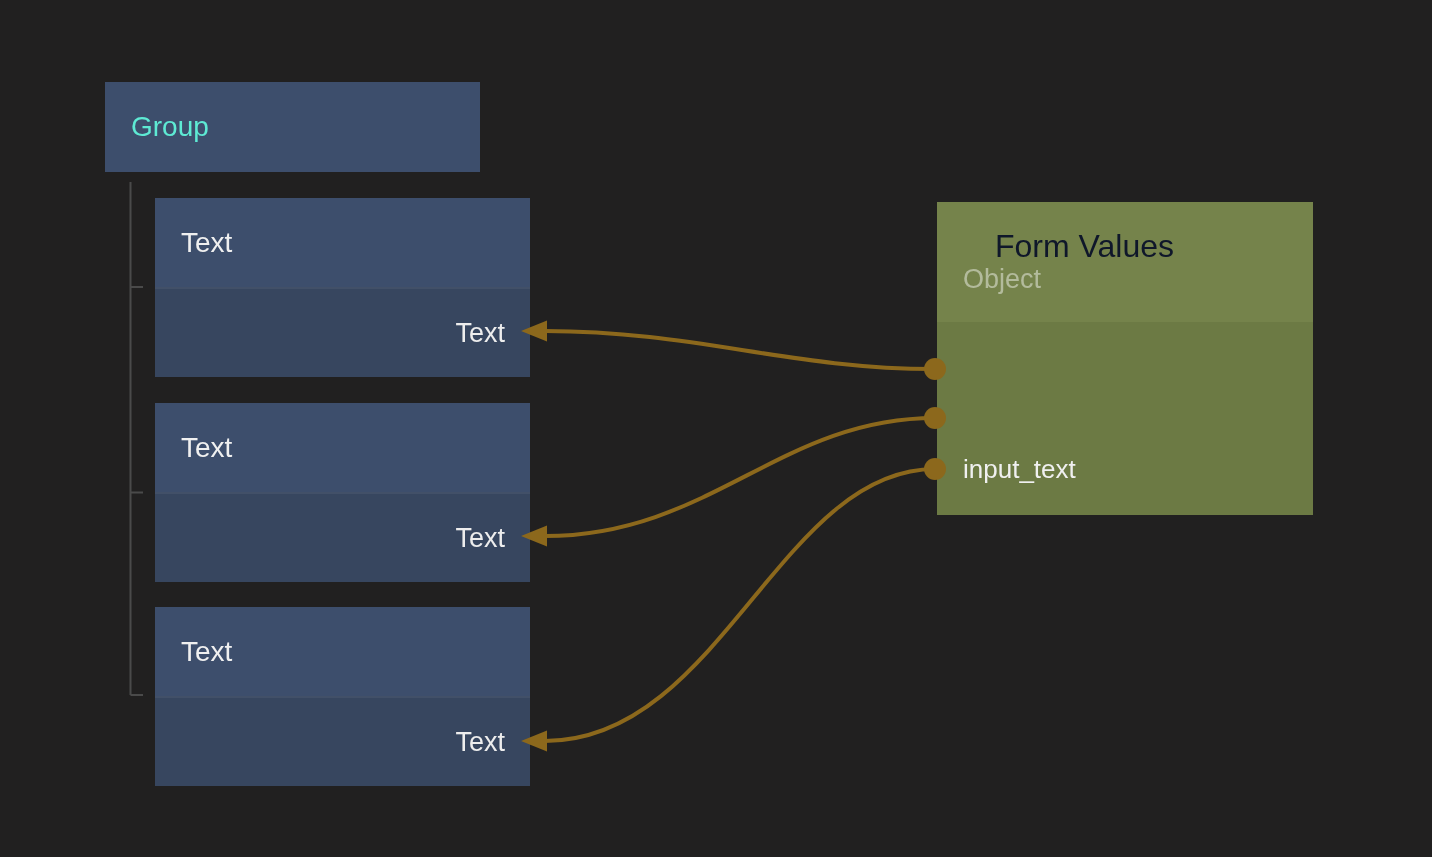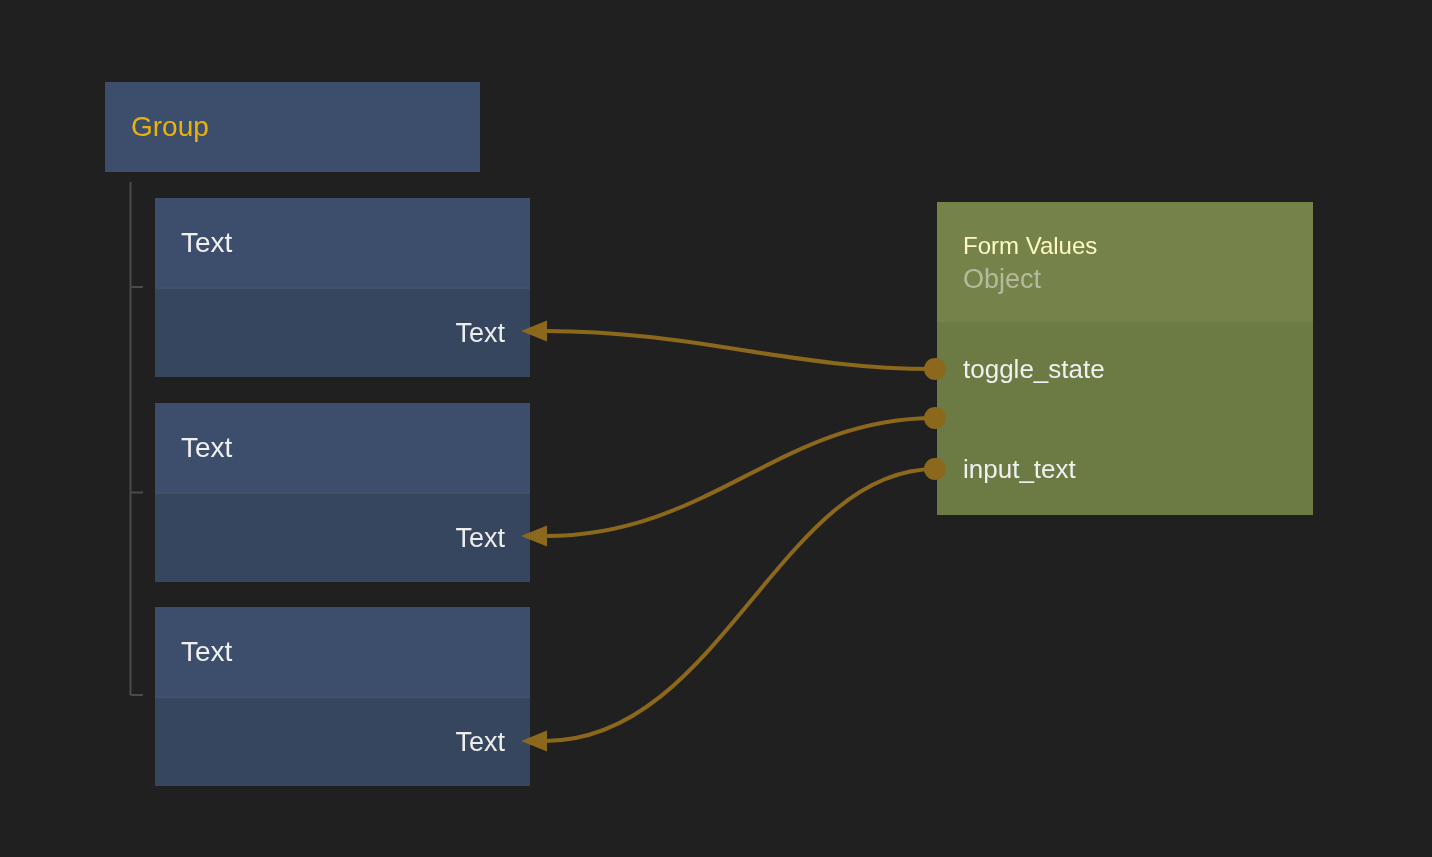--- a/index.html
+++ b/index.html
@@ -8,21 +8,21 @@
     background:#212020;font-family:"Liberation Sans",sans-serif;
     -webkit-font-smoothing:antialiased;
   }
   .node{position:absolute;box-sizing:border-box;}
   
   .group-node{
     left:105px;top:82px;width:375px;height:90px;background:#3d4e6c;
   }
   .group-node .node-label{
     display:block;line-height:90px;padding-left:26px;
-    font-size:28px;color:#eab308;
+    font-size:28px;color:#5eead4;
   }
   
   .text-node{left:155px;width:375px;height:179px;border-radius:10px;}
   .tn-header{
     height:89px;background:#3d4e6c;
   }
   .tn-header .node-label{
     display:block;line-height:89px;padding-left:26px;
     font-size:28px;color:#f0f0f0;
   }
@@ -33,21 +33,21 @@
   .tn-body .port-label{
     display:block;line-height:88px;padding-right:25px;text-align:right;
     font-size:27px;color:#ededed;
   }
   
   .form-node{left:937px;top:202px;width:376px;height:313px;}
   .fn-header{
     height:120px;background:#75834b;box-sizing:border-box;
     padding:28px 0 0 26px;
   }
-  .fn-title{font-size:24px;line-height:32px;color:#fef9c3;}
+  .fn-title{font-size:32px;line-height:32px;color:#0f172a;margin-left:32px;}
   .fn-subtitle{font-size:27px;line-height:34px;color:rgba(255,255,255,0.45);}
   .fn-body{position:relative;height:193px;background:#6c7a44;}
   .fn-field{
     position:absolute;left:0;width:100%;height:50px;
   }
   .fn-field span{
     display:block;line-height:50px;padding-left:26px;
     font-size:26px;color:#f0f0f0;
   }
   .edges{position:absolute;left:0;top:0;}
@@ -87,23 +87,20 @@
       <span class="port-label">Text</span>
     </div>
   </div>
 
   <div class="node form-node">
     <div class="fn-header">
       <div class="fn-title">Form Values</div>
       <div class="fn-subtitle">Object</div>
     </div>
     <div class="fn-body">
-      <div class="fn-field" style="top:22px">
-        <span>toggle_state</span>
-      </div>
       <div class="fn-field" style="top:122px">
         <span>input_text</span>
       </div>
     </div>
   </div>
 
   <svg class="edges" width="1432" height="857" viewBox="0 0 1432 857">
 
     <g stroke="#4a4a4a" stroke-width="2" fill="none">
       <path d="M 130.5 182 L 130.5 695"></path>

